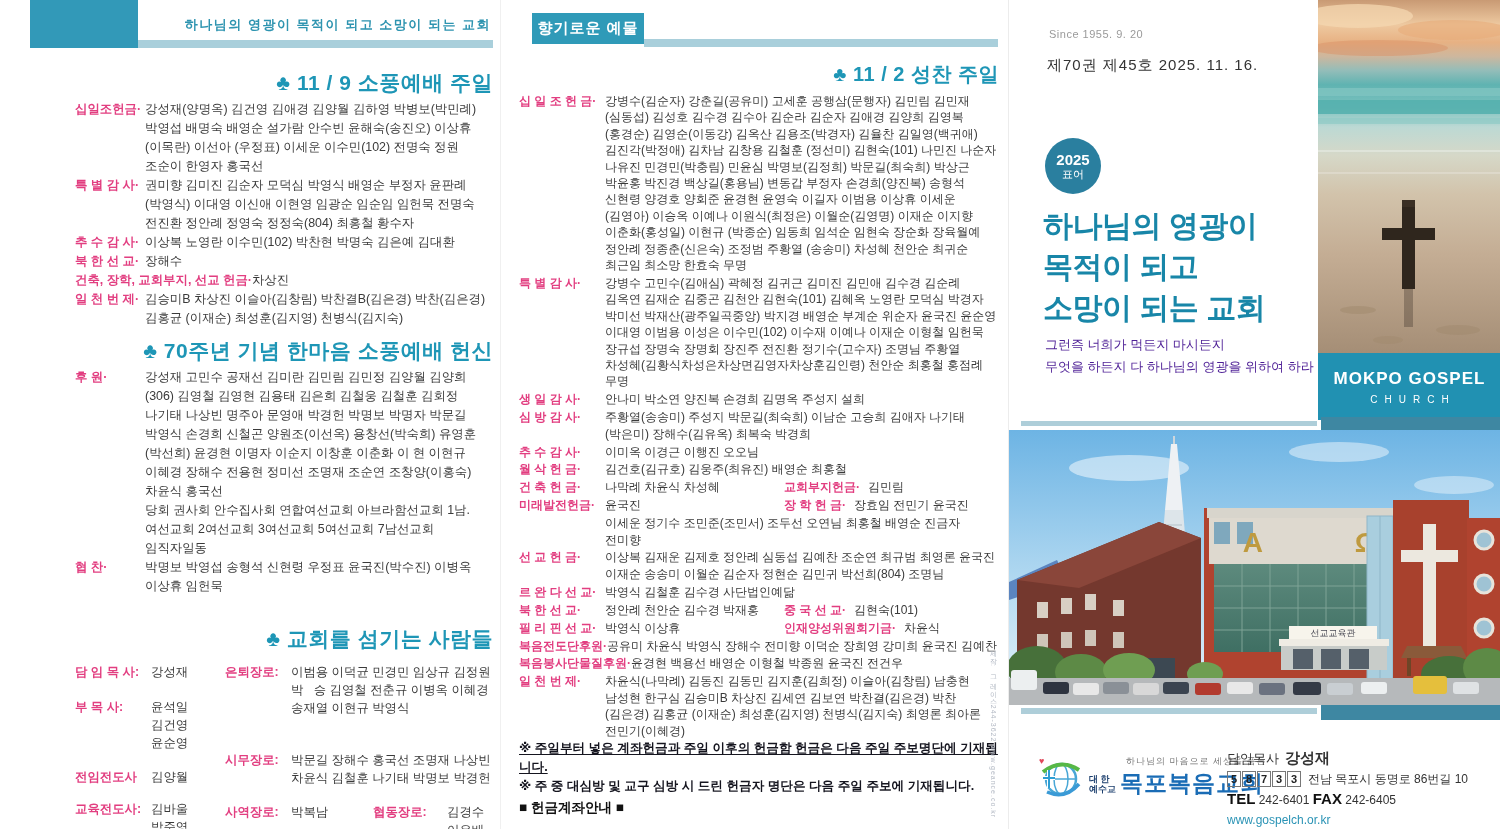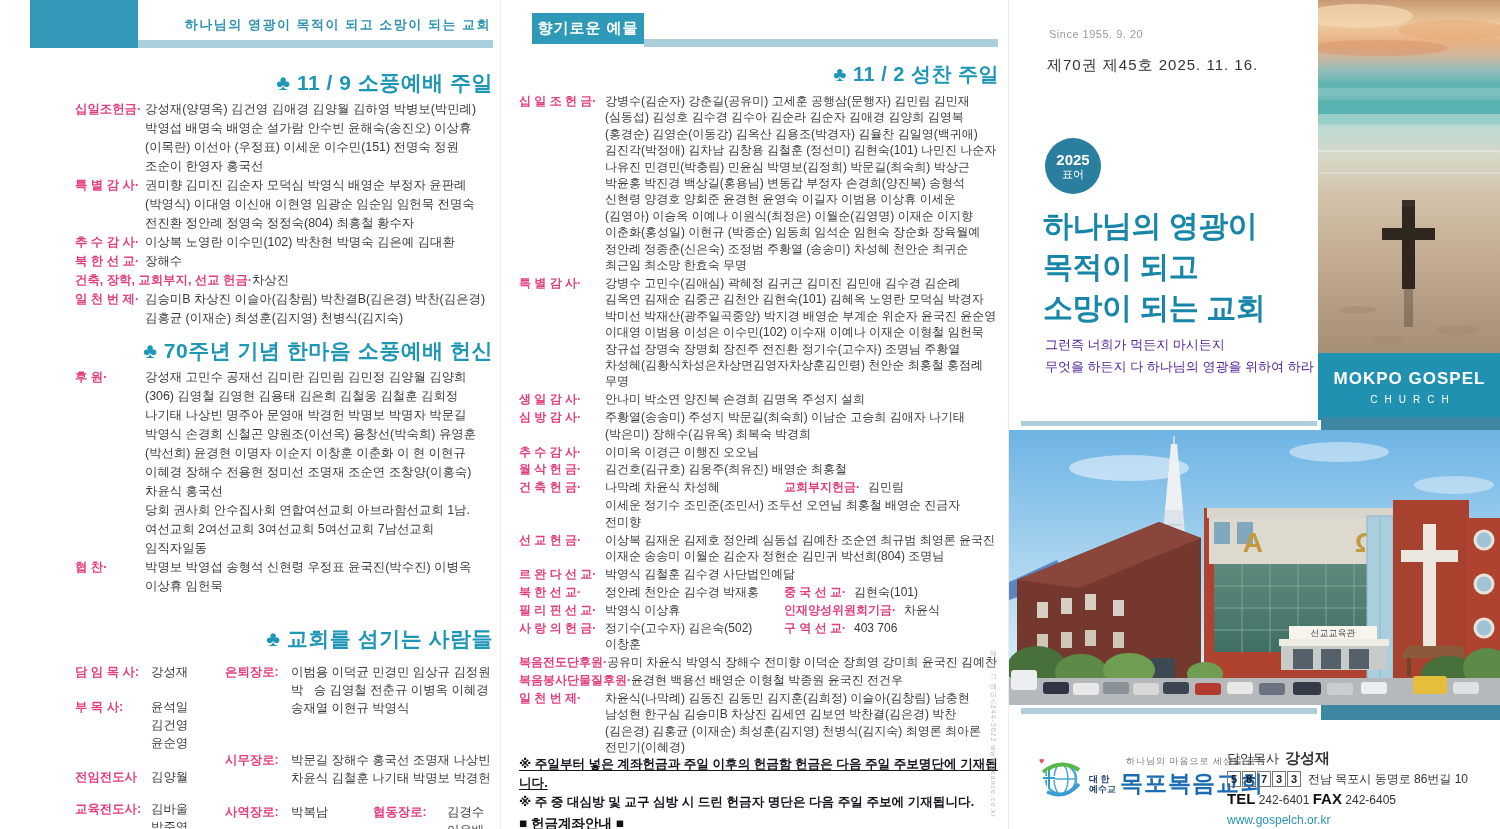--- a/index.html
+++ b/index.html
@@ -104,21 +104,21 @@
 <div class="panel" id="p1">
   <div class="accent-box"></div>
   <div class="tagline">하나님의 영광이 목적이 되고 소망이 되는 교회</div>
   <div class="tagline-bar"></div>
   <div id="p1-content">
     <div class="sec-title">♣ 11 / 9 소풍예배 주일</div>
     <div class="rows p1rows">
         <div class="row">
           <span class="part part1">
             <span class="lbl">십일조헌금·</span>
-            <span class="txt">강성재(양명옥) 김건영 김애경 김양월 김하영 박병보(박민례) 박영섭 배명숙 배영순 설가람 안수빈 윤해숙(송진오) 이상휴(이목란) 이선아 (우정표) 이세운 이수민(151) 전명숙 정원 조순이 한영자 홍국선</span>
+            <span class="txt">강성재(양명옥) 김건영 김애경 김양월 김하영 박병보(박민례) 박영섭 배명숙 배영순 설가람 안수빈 윤해숙(송진오) 이상휴(이목란) 이선아 (우정표) 이세운 이수민(102) 전명숙 정원 조순이 한영자 홍국선</span>
           </span>
         </div>
         <div class="row">
           <span class="part part1">
             <span class="lbl">특 별 감 사·</span>
             <span class="txt">권미향 김미진 김순자 모덕심 박영식 배영순 부정자 윤판례(박영식) 이대영 이신애 이현영 임광순 임순임 임헌묵 전명숙 전진환 정안례 정영숙 정정숙(804) 최홍철 황수자</span>
           </span>
         </div>
         <div class="row">
           <span class="part part1">
@@ -274,20 +274,30 @@
         <div class="row duo">
           <span class="part part1">
             <span class="lbl">건 축 헌 금·</span>
             <span class="txt">나막례 차윤식 차성혜</span>
           </span>
           <span class="part part2">
             <span class="lbl">교회부지헌금·</span>
             <span class="txt">김민림</span>
           </span>
         </div>
+        <div class="row duo">
+          <span class="part part1">
+            <span class="lbl">미래발전헌금·</span>
+            <span class="txt">윤국진</span>
+          </span>
+          <span class="part part2">
+            <span class="lbl">장 학 헌 금·</span>
+            <span class="txt">장효임 전민기 윤국진</span>
+          </span>
+        </div>
         <div class="row controw">
           <span class="lbl"></span>
           <span class="txt">이세운 정기수 조민준(조민서) 조두선 오연님 최홍철 배영순 진금자 전미향</span>
         </div>
         <div class="row">
           <span class="part part1">
             <span class="lbl">선 교 헌 금·</span>
             <span class="txt">이상복 김재운 김제호 정안례 심동섭 김예찬 조순연 최규범 최영론 윤국진 이재순 송송미 이월순 김순자 정현순 김민귀 박선희(804) 조명님</span>
           </span>
         </div>
@@ -308,30 +318,20 @@
           </span>
         </div>
         <div class="row duo">
           <span class="part part1">
             <span class="lbl">필 리 핀 선 교·</span>
             <span class="txt">박영식 이상휴</span>
           </span>
           <span class="part part2">
             <span class="lbl">인재양성위원회기금·</span>
             <span class="txt">차윤식</span>
-          </span>
-        </div>
-        <div class="row duo">
-          <span class="part part1">
-            <span class="lbl">사 랑 의 헌 금·</span>
-            <span class="txt">정기수(고수자) 김은숙(502) 이창훈</span>
-          </span>
-          <span class="part part2">
-            <span class="lbl">구 역 선 교·</span>
-            <span class="txt">403 706</span>
           </span>
         </div>
         <div class="row">
           <span class="part part1">
             <span class="lbl">복음전도단후원·</span>
             <span class="txt">공유미 차윤식 박영식 장해수 전미향 이덕순 장희영 강미희 윤국진 김예찬</span>
           </span>
         </div>
         <div class="row">
           <span class="part part1">

